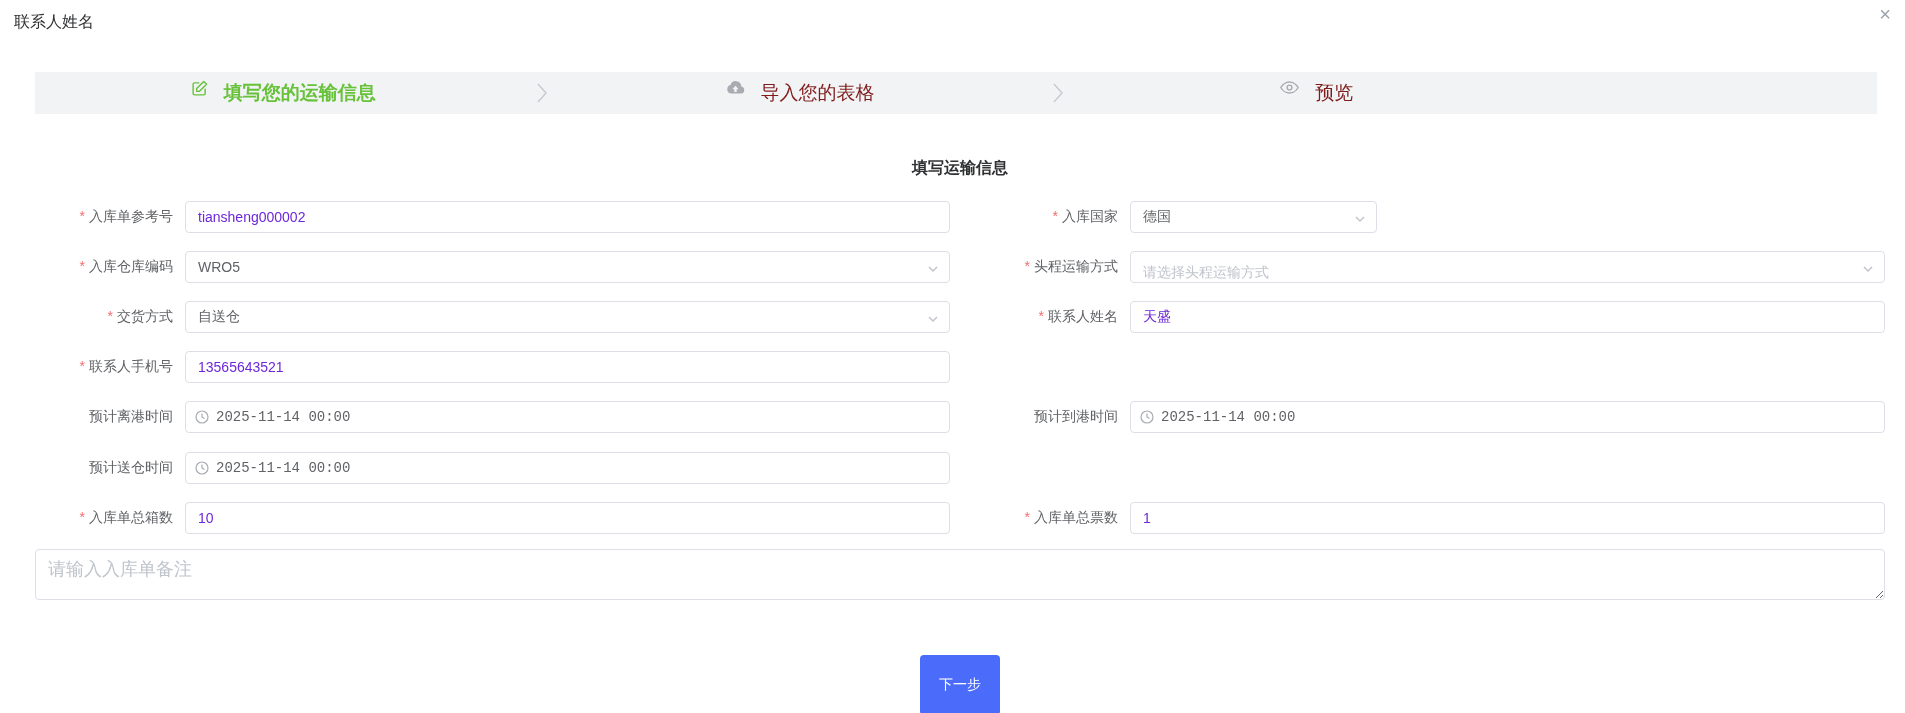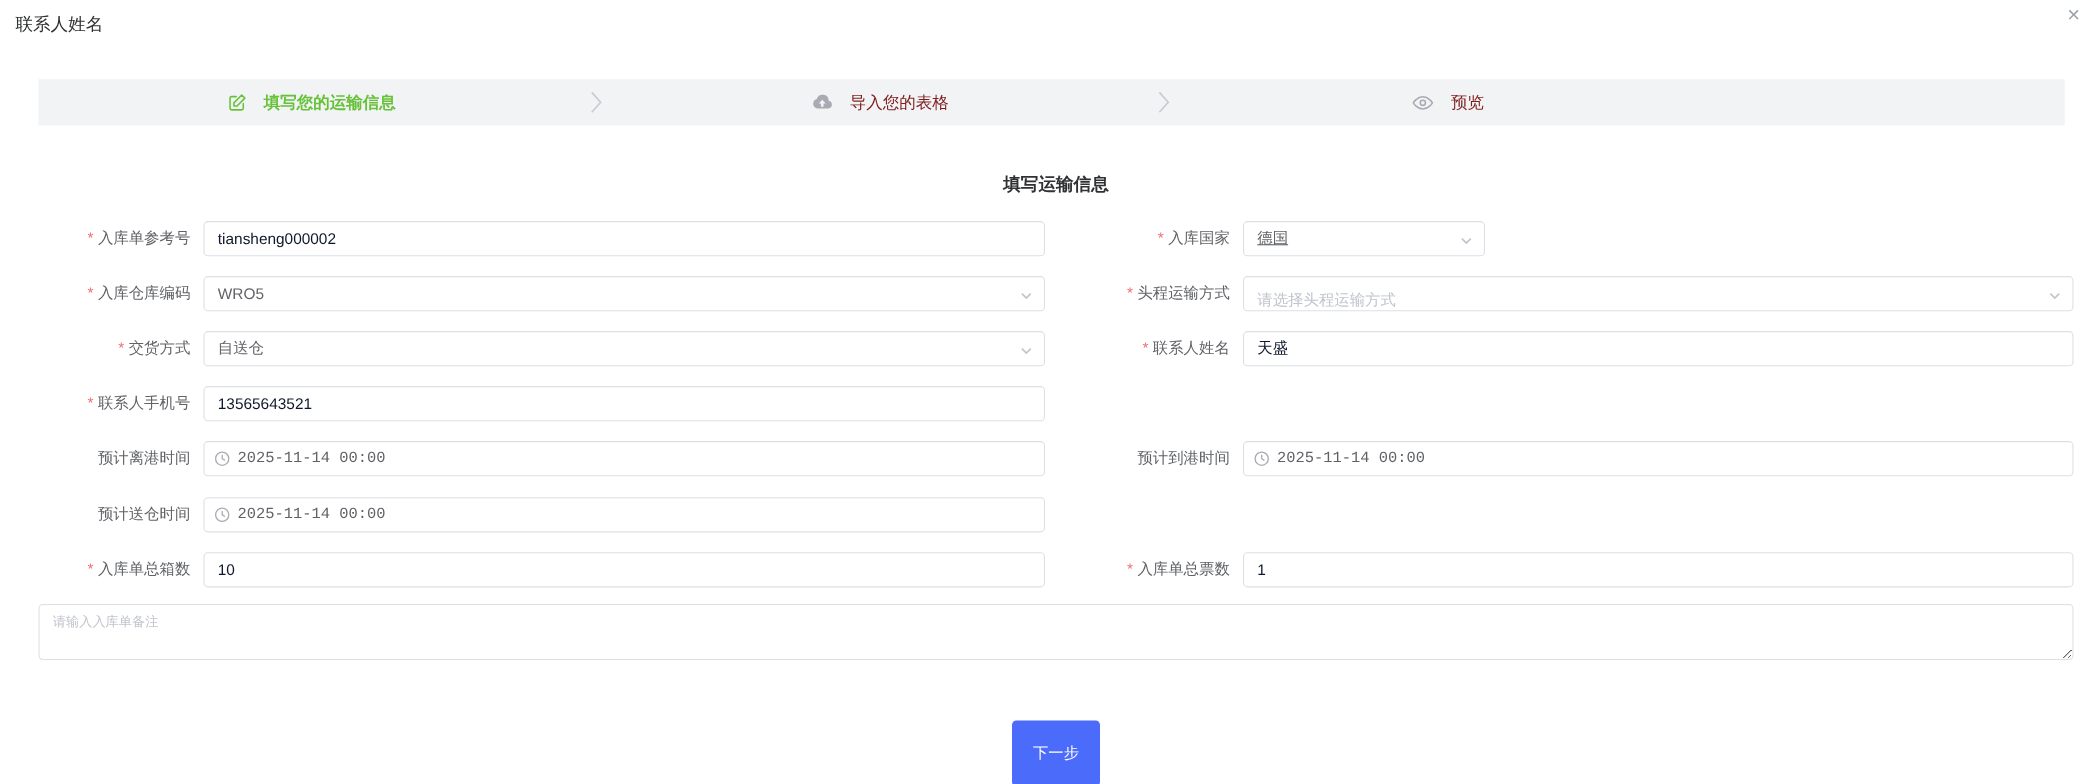--- a/index.html
+++ b/index.html
@@ -22,22 +22,22 @@
   }
   
   .steps {
     position: absolute; top: 72px; left: 35px; right: 28px; height: 42px;
     background: #f2f3f5; display: flex; align-items: center;
   }
   .steps-inner {
     width: 1530px; height: 100%; display: flex; align-items: center;
   }
   .step {
-    flex: 1; display: flex; align-items: center; justify-content: center;
-    gap: 16px; font-size: 15px;
+    flex: 1; display: flex; align-items: flex-start; justify-content: center;
+    gap: 16px; font-size: 19px;
   }
   .step .icon { display: flex; align-items: center; }
   .step.active span { color: #67c23a; font-weight: bold; }
   .step.inactive span { color: #7f1d1d; font-weight: normal; }
   .step-sep { display: flex; align-items: center; padding: 0 4px; }
   
   .form-title {
     position: absolute; top: 158px; left: 35px; right: 20px;
     text-align: center; font-size: 16px; font-weight: bold; color: #303133; font-family: Liberation Mono, monospace;
   }
@@ -54,45 +54,45 @@
     flex: none; width: 180px; padding-right: 12px;
     text-align: right; font-size: 14px; color: #606266;
     white-space: nowrap;
   }
   .req { color: #f56c6c; margin-right: 4px; }
   .ipt, .select, .date-wrap input, .ta {
     font-family: "Liberation Sans", sans-serif;
   }
   .ipt {
     height: 32px; border: 1px solid #dcdfe6; border-radius: 4px;
-    padding: 0 12px; font-size: 14px; color: #0f172a; background: #fff;
+    padding: 0 12px; font-size: 14px; color: #6d28d9; background: #fff;
     outline: none; width: 100%;
   }
   .ipt::placeholder, .ta::placeholder { color: #c0c4cc; }
   .w-left { flex: none; width: 765px; }
   .w-flex { flex: 1; }
-  .w-country { flex: none; width: 220px; text-decoration: underline; }
+  .w-country { flex: none; width: 247px; }
   .select {
     height: 32px; border: 1px solid #dcdfe6; border-radius: 4px;
     background: #fff; display: flex; align-items: center;
     padding: 0 30px 0 12px; font-size: 14px; color: #606266;
     position: relative; cursor: pointer;
   }
   .select .caret { position: absolute; right: 10px; top: 10px; }
   .select .ph { color: #c0c4cc; margin-top: 12px; }
   .date-wrap { position: relative; }
   .date-wrap .clock { position: absolute; left: 10px; top: 9px; }
   .date-wrap input {
     width: 100%; height: 32px; border: 1px solid #dcdfe6; border-radius: 4px;
     padding: 0 12px 0 30px; font-size: 14px; color: #606266; outline: none; font-family: Liberation Mono, monospace;
   }
   .row-ta { height: 51px; align-items: stretch; }
   .ta {
     flex: 1; height: 51px; border: 1px solid #dcdfe6; border-radius: 4px;
-    padding: 7px 12px; font-size: 12px; color: #7f1d1d; outline: none;
+    padding: 7px 12px; font-size: 18px; color: #7f1d1d; outline: none;
     resize: vertical;
   }
   .footer {
     position: absolute; top: 655px; left: 35px; right: 20px;
     text-align: center;
   }
   .next-btn {
     display: inline-block; border: none; border-radius: 4px;
     background: #4b6bfb; color: #ffffff; font-size: 14px;
     padding: 21px 19px; cursor: pointer;

